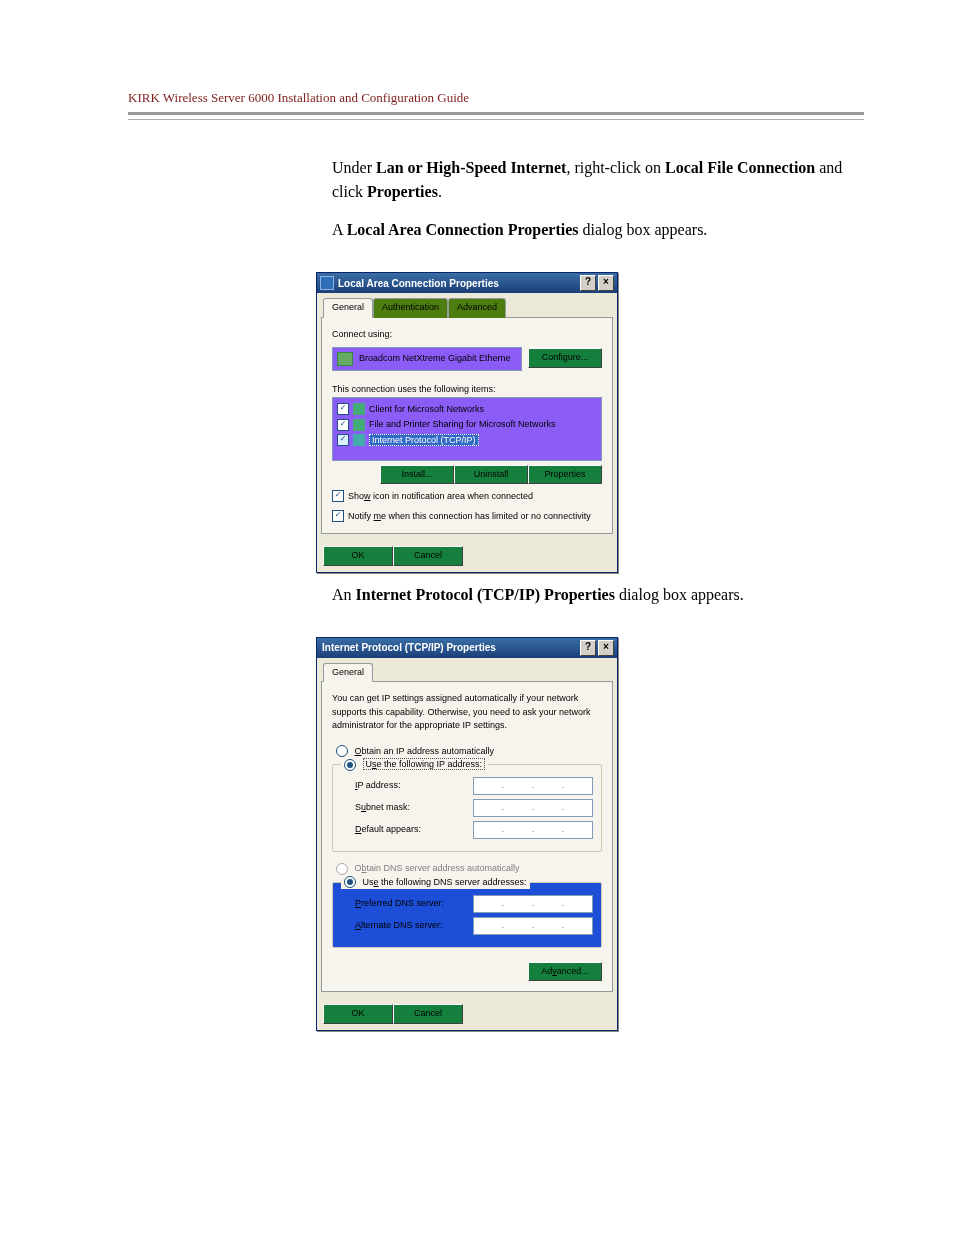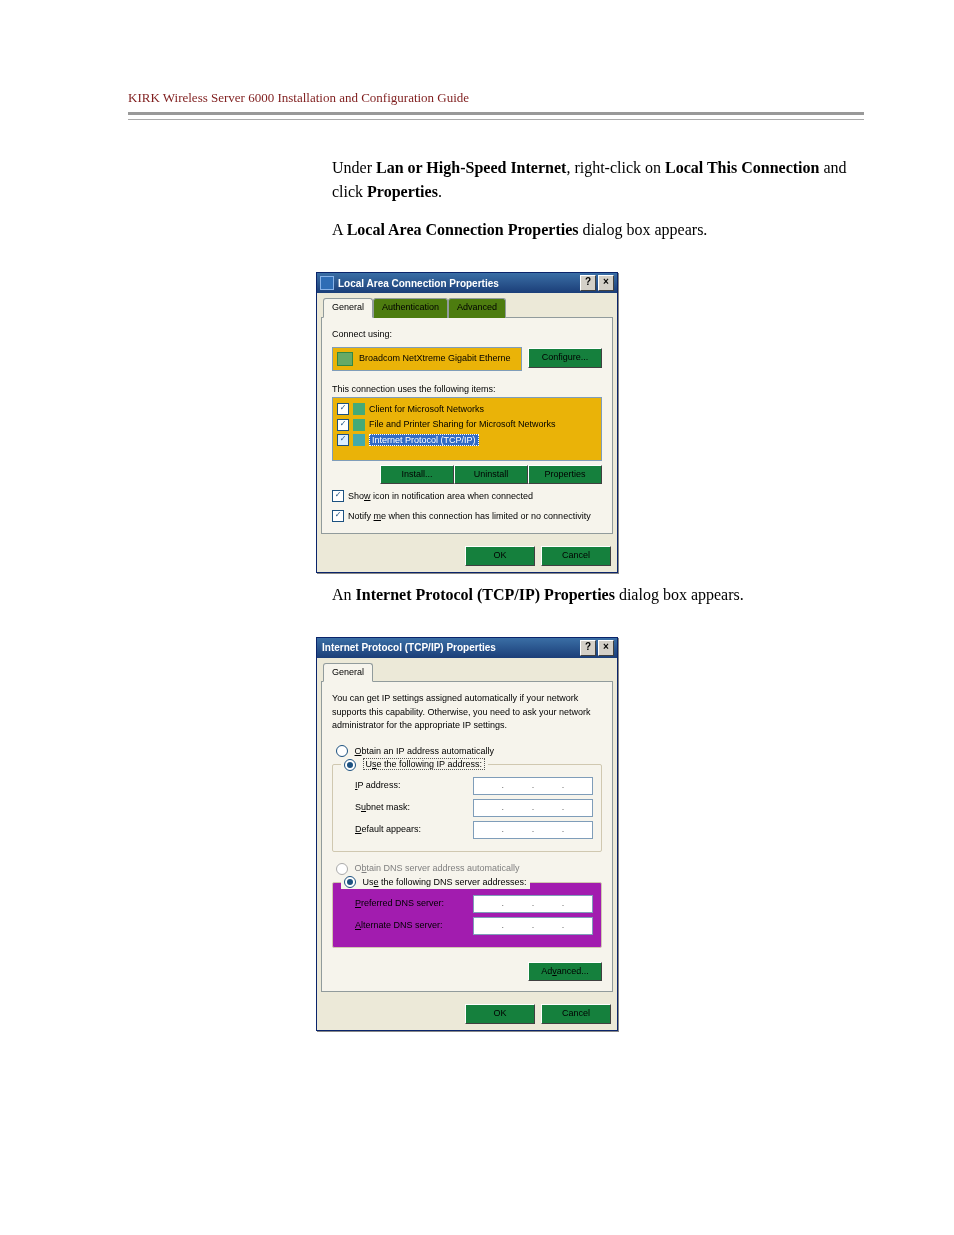--- a/index.html
+++ b/index.html
@@ -107,21 +107,21 @@
     background: #15803d;
     border: 1px solid #fff;
     border-right-color:#404040;border-bottom-color:#404040;
     padding: 2px 6px;
     font-size: 9px;
     text-align: center;
     min-width: 60px;
   }
   .inset {
     border: 1px solid #7f9db9;
-    background:#eab308;
+    background:#8b5cf6;
     padding: 4px;
   }
   .listbox {
     height: 54px;
     overflow: hidden;
     font-size: 9px;
   }
   .lb-item { display:flex; align-items:center; padding:1px 0; gap:4px; }
   .chk { width:10px;height:10px;border:1px solid #1c5180;background:#fff;font-size:8px;line-height:8px;text-align:center;color:#1c5180; }
   .lb-icon { width:12px;height:12px;background:#4a7; }
@@ -136,21 +136,21 @@
   }
   .groupbox > .legend {
     position:absolute; top:-7px; left:8px;
     background:#f6f4ec; padding:0 3px; font-size:9px;
   }
   .checkbox-row { display:flex;align-items:flex-start;gap:4px;margin-top:6px; }
   .row-btns {
     display:flex; justify-content:flex-end; margin-top:4px;
   }
   .footer-btns {
-    display:flex; justify-content:flex-end; gap:6px; padding:6px;
+    display:flex; justify-content:flex-start; padding:6px;
   }
   .radio { width:10px;height:10px;border:1px solid #1c5180;border-radius:50%;background:#fff;position:relative;display:inline-block;vertical-align:middle; }
   .radio.sel::after{content:"";position:absolute;inset:2px;background:#1c5180;border-radius:50%;}
   .ip-input {
     border:1px solid #7f9db9;background:#fff;height:16px;width:118px;
     display:flex;align-items:center;justify-content:space-evenly;font-size:9px;
   }
   .ip-input span{color:#666;}
   .form-row{display:flex;align-items:center;justify-content:space-between;margin:4px 0 4px 14px;}
   .under{ text-decoration: underline; text-decoration-style: solid; }
@@ -163,21 +163,21 @@
 <body>
 
 <div class="page">
   <div class="running-header">KIRK Wireless Server 6000 Installation and Configuration Guide</div>
   <hr class="hr-strong">
   <hr class="hr-thin">
 
   <div class="content">
 
     <p>
-      <span>Under </span><span class="bold">Lan or High-Speed Internet</span><span>, right-click on </span><span class="bold">Local This Connection</span><span> and click </span><span class="bold">Properties</span><span>.</span>
+      <span>Under </span><span class="bold">Lan or High-Speed Internet</span><span>, right-click on </span><span class="bold">Local File Connection</span><span> and click </span><span class="bold">Properties</span><span>.</span>
     </p>
 
     <p>
       <span>A </span><span class="bold">Local Area Connection Properties</span><span> dialog box appears.</span>
     </p>
 
     <div class="dialog-wrap">
       <div class="win-dialog">
         <div class="titlebar">
           <div class="tb-icon"></div>
@@ -293,21 +293,21 @@
                   <span>.</span>
                 </div>
             </div>
           </div>
 
           <div style="margin-top:10px;margin-left:4px;color:#808080;">
             <span class="radio" style="border-color:#aaa"></span>
             <span style="margin-left:4px"><span>O</span><span class="under">b</span><span>tain DNS server address automatically</span></span>
           </div>
 
-          <div class="groupbox" style="background:#a21caf;">
+          <div class="groupbox" style="background:#1d4ed8;">
             <div class="legend">
               <span class="radio sel"></span>
               <span style="margin-left:4px;"><span>Us</span><span class="under">e</span><span> the following DNS server addresses:</span></span>
             </div>
             <div class="form-row">
               <div><span class="under">P</span><span>referred DNS server:</span></div>
               <div class="ip-input">
                   <span>.</span>
                   <span>.</span>
                   <span>.</span>

